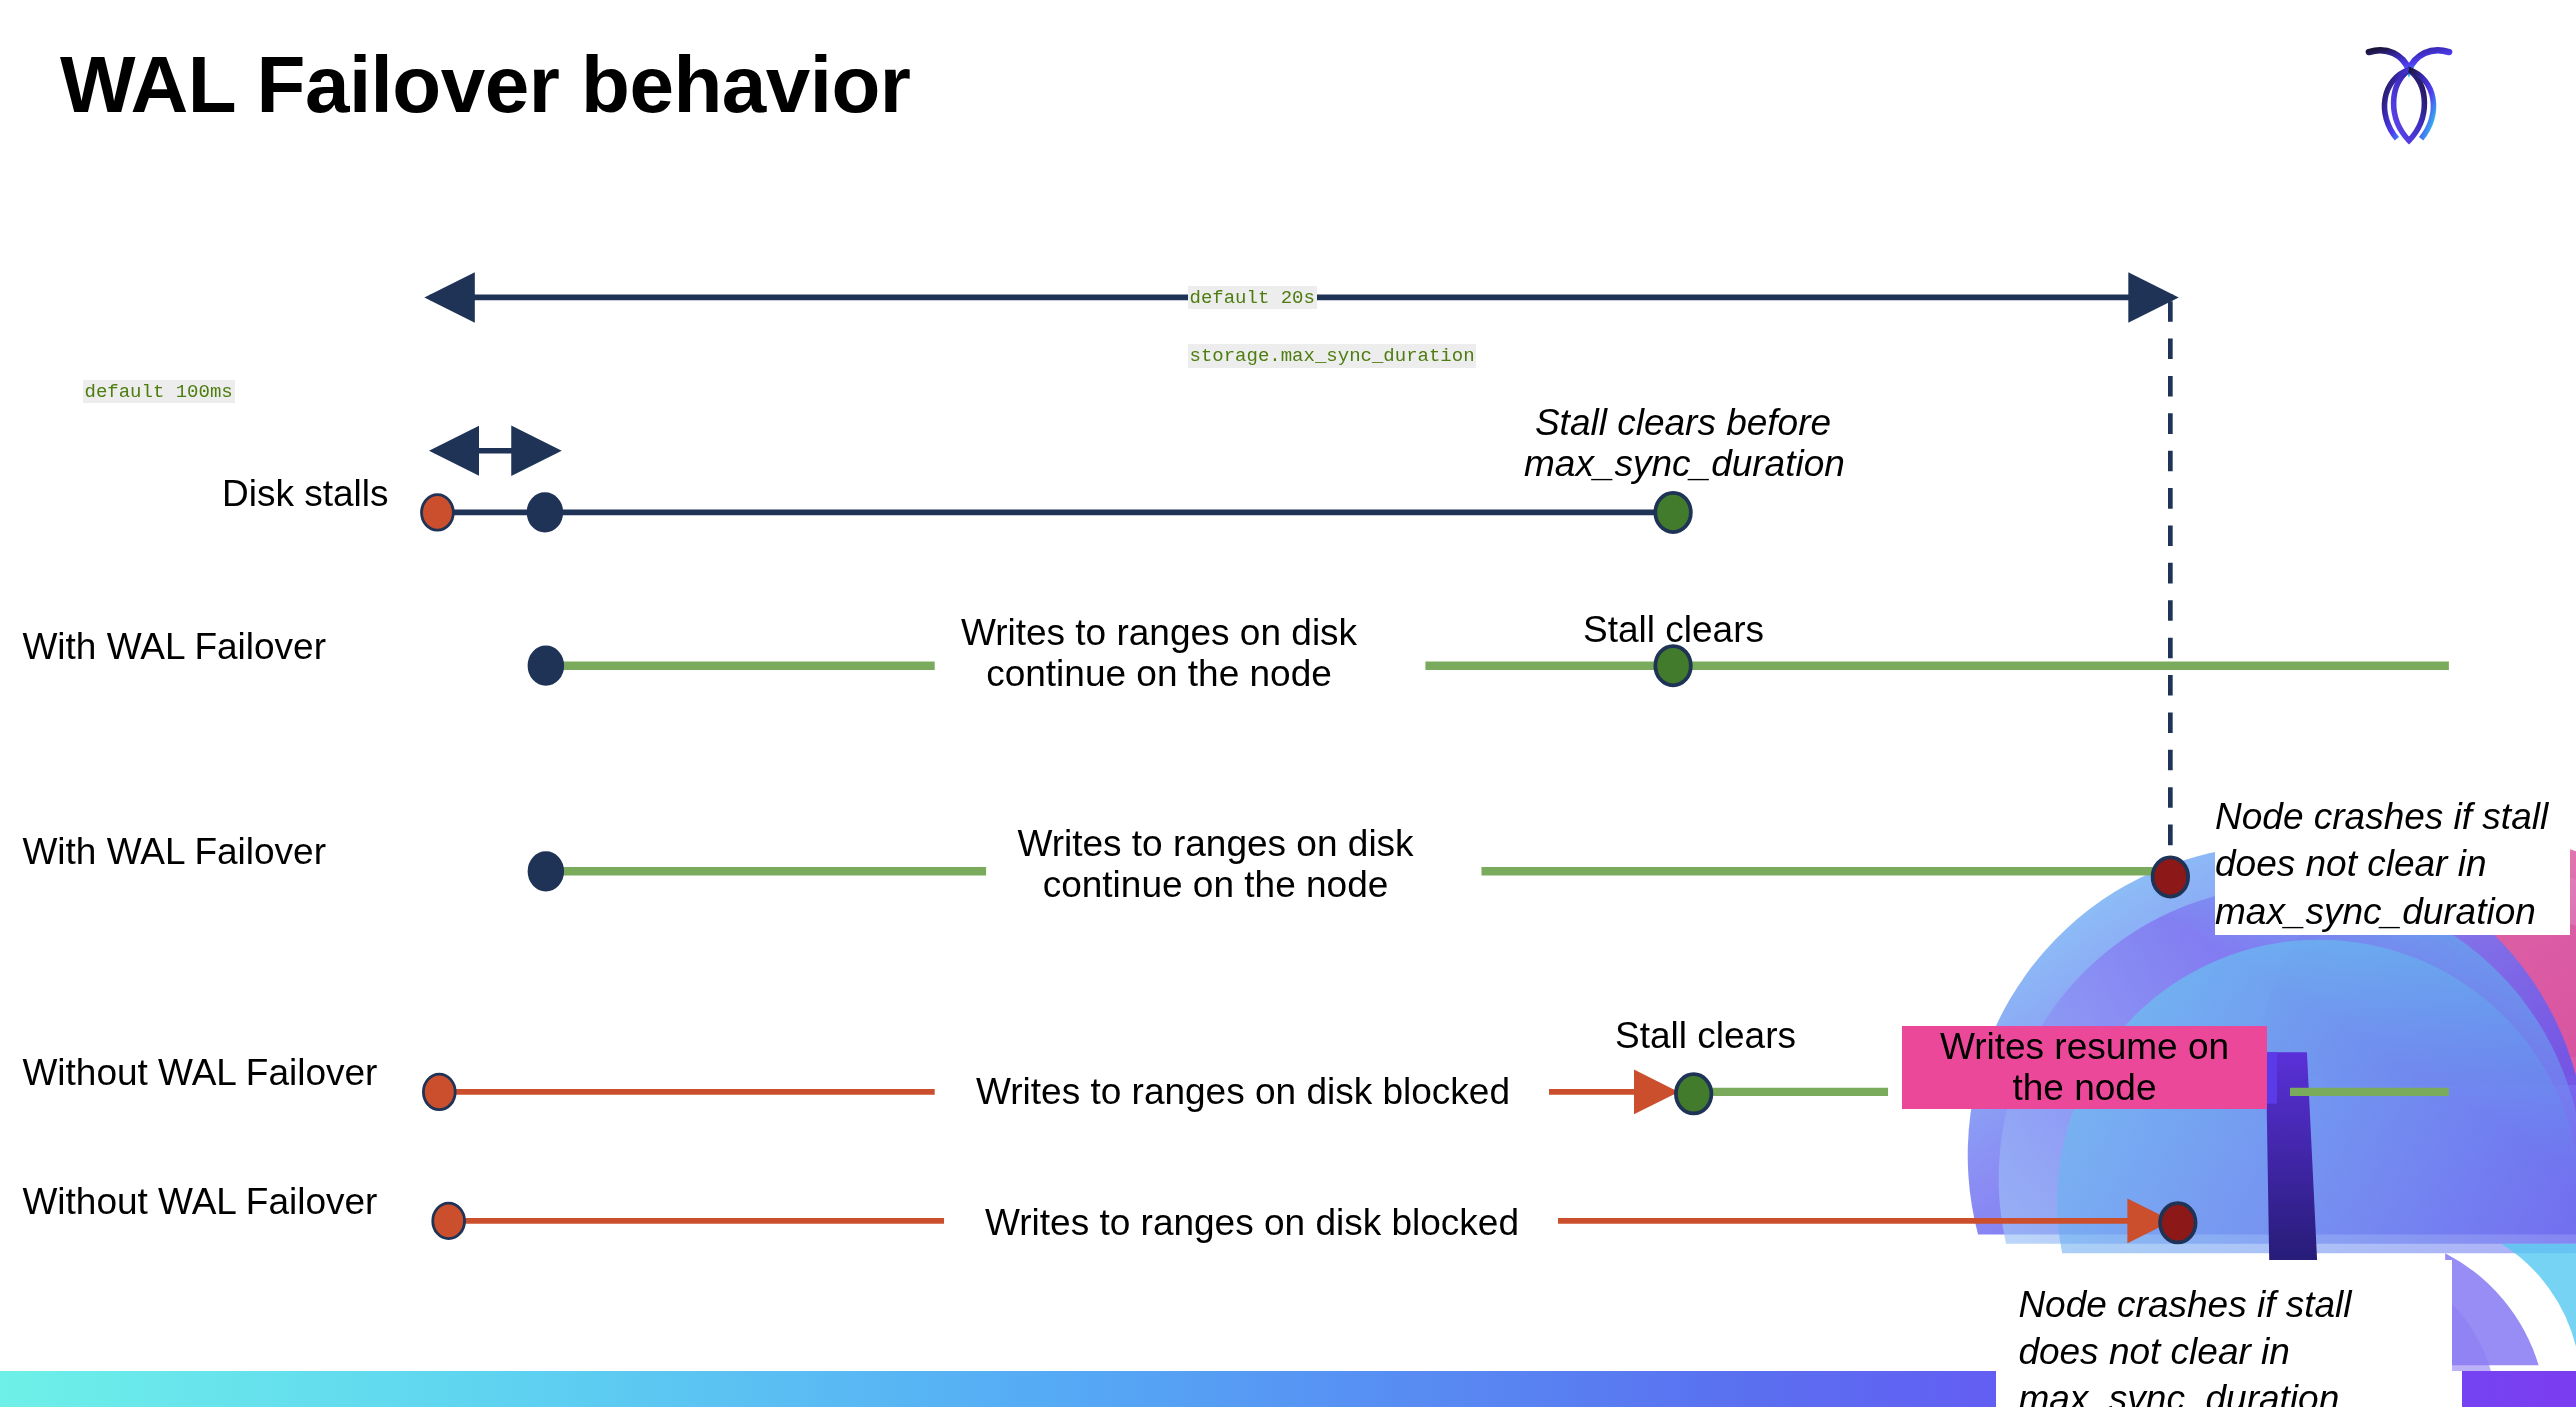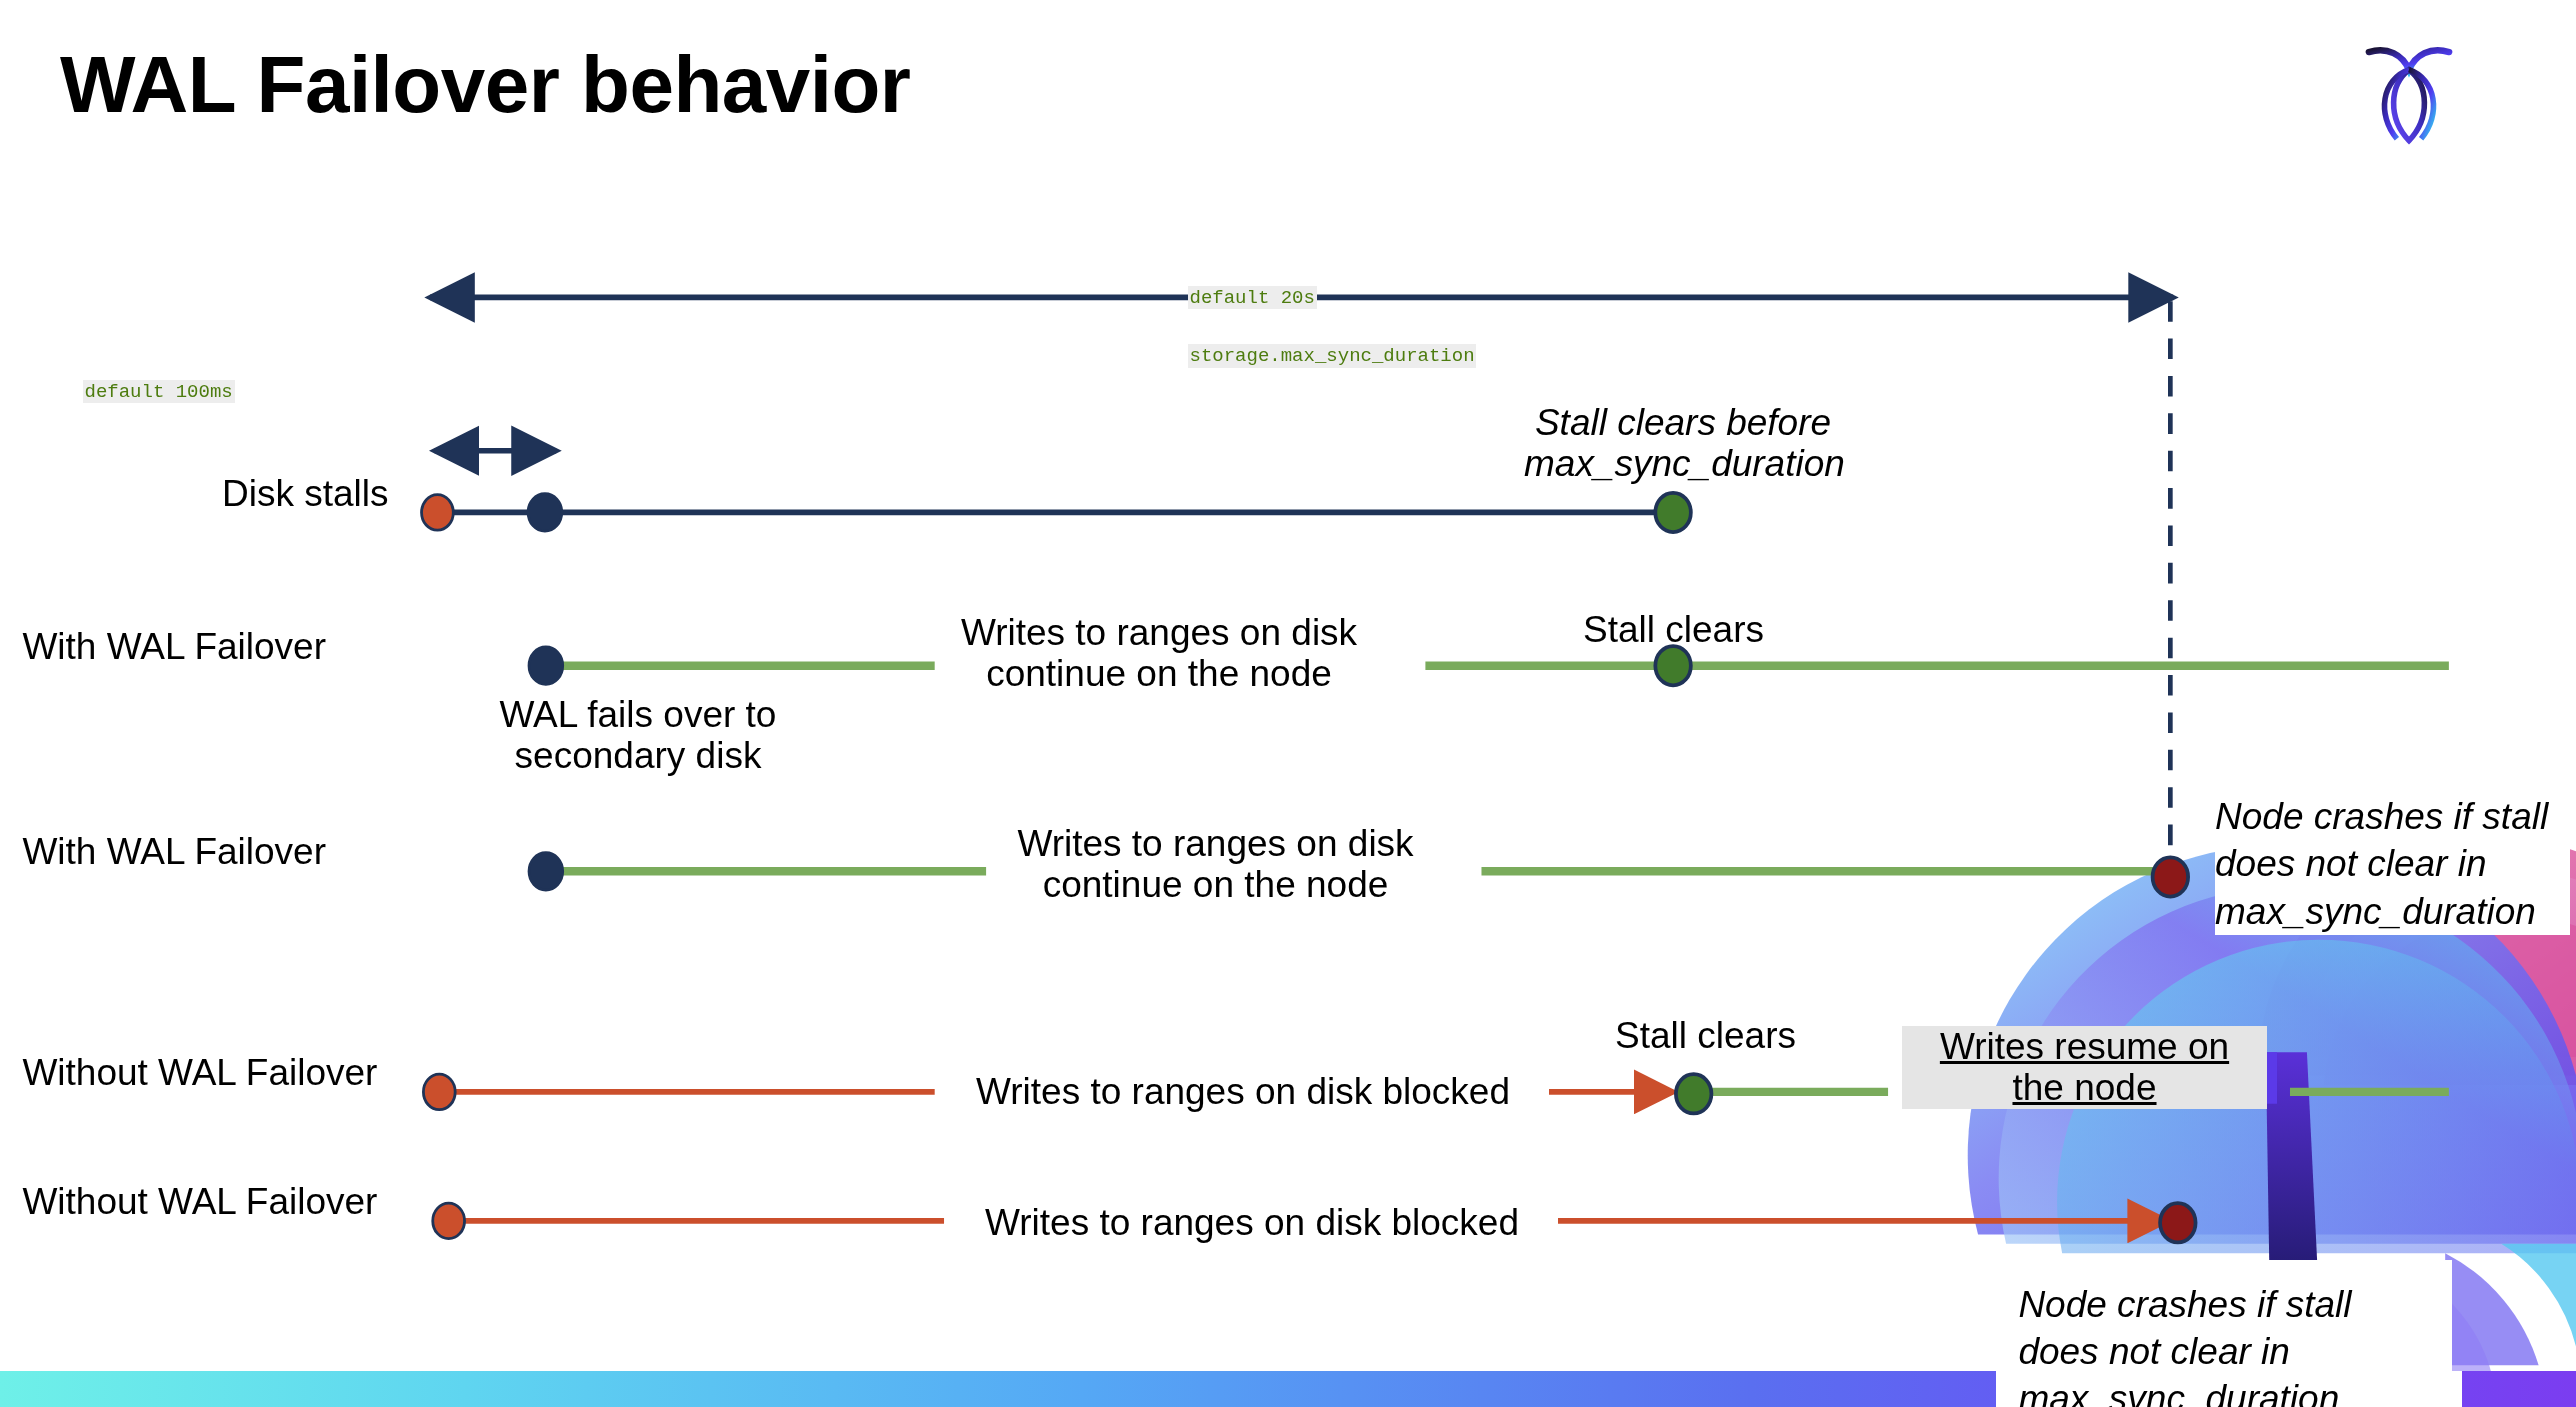--- a/index.html
+++ b/index.html
@@ -211,38 +211,36 @@
   <div class="lbl row-label" style="left:22.4px;top:1073px;transform:translateY(-50%);">Without WAL Failover</div>
 
   <div class="lbl row-label" style="left:22.4px;top:1202px;transform:translateY(-50%);">Without WAL Failover</div>
 
   <div class="lbl note" style="left:1524px;top:402px;width:318px;font-style:italic;">Stall clears before
 max_sync_duration</div>
 
   <div class="lbl note" style="left:944px;top:612px;width:430px;background:#fff;">Writes to ranges on disk
 continue on the node</div>
 
-  <div class="lbl note" style="left:479px;top:694px;width:318px;">WAL fails over to
-secondary disk</div>
 
   <div class="lbl note" style="left:1538px;top:609px;width:271px;">Stall clears</div>
 
 
   <div class="lbl note" style="left:996px;top:823px;width:439px;background:#fff;">Writes to ranges on disk
 continue on the node</div>
 
   <div class="lbl note-left callout" style="left:2215px;top:793px;width:355px;">Node crashes if stall
 does not clear in
 max_sync_duration</div>
 
   <div class="lbl note" style="left:937px;top:1071px;width:612px;background:#fff;">Writes to ranges on disk  blocked</div>
 
   <div class="lbl note" style="left:1570px;top:1015px;width:271px;">Stall clears</div>
 
-  <div class="lbl note" style="left:1902px;top:1026px;width:365px;background:#e5e5e5;text-decoration:underline;">Writes resume on
+  <div class="lbl note" style="left:1902px;top:1026px;width:365px;background:#ec4899;">Writes resume on
 the node</div>
 
   <div class="lbl note" style="left:946px;top:1202px;width:612px;background:#fff;">Writes to ranges on disk  blocked</div>
 
   <div class="lbl note-left callout" style="left:1996px;top:1260px;width:411px;padding:20.6px 22.4px 24px 22.4px;">Node crashes if stall
 does not clear in
 max_sync_duration</div>
 
   <div class="bottombar-white"></div>
 

